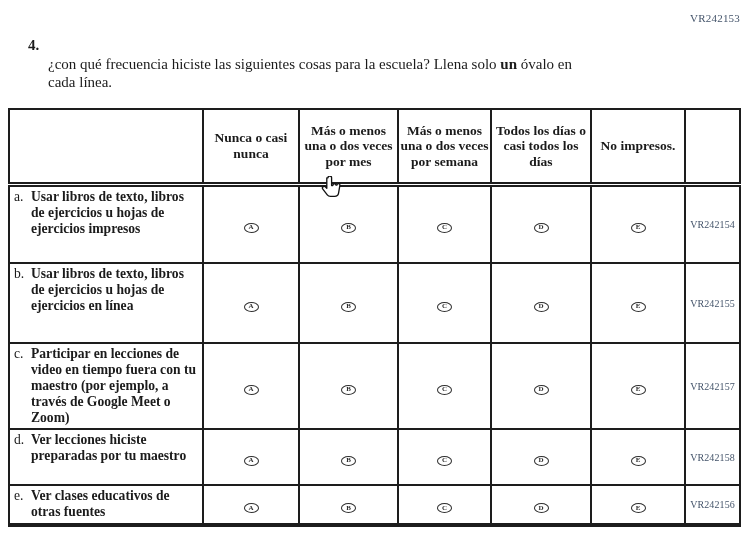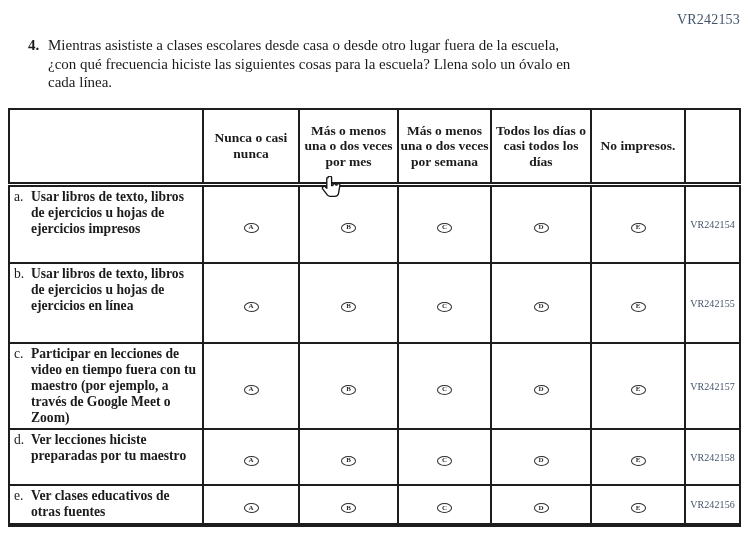--- a/index.html
+++ b/index.html
@@ -6,32 +6,32 @@
   .page{
     position:relative;
     width:748px;height:541px;
     background:#ffffff;
     font-family:"Liberation Serif", serif;
     color:#1b1b1b;
     overflow:hidden;
   }
   .form-code-top{
     position:absolute;top:12px;right:8px;
-    font-size:14px;letter-spacing:.2px;
+    font-size:11px;letter-spacing:.2px;
     color:#44546a;
     margin-left:12px;
   }
   .question{
     position:absolute;left:28px;top:36px;width:640px;
     display:flex;
     font-size:15px;line-height:18.5px;
   }
   .q-number{font-weight:bold;width:20px;flex:none;}
   .q-text{flex:1;}
-  .q-bold{font-weight:normal;}
+  .q-bold{font-weight:bold;}
   table.grid{
     position:absolute;left:8px;top:108px;
     border-collapse:collapse;table-layout:fixed;
     width:731px;
     border:2px solid #6d28d9;
   }
   table.grid td{
     border:2px solid #1d1d1d;
     padding:0;
     overflow:hidden;
@@ -77,21 +77,21 @@
 </style>
 </head>
 <body>
 
 <div class="page">
 
   <div class="form-code-top">VR242153</div>
 
   <div class="question">
     <div class="q-number">4.</div>
-    <div class="q-text"><span>Mientras asististe a clases escolares desde casa o desde otro lugar fuera de la escuela,</span><br>
+    <div class="q-text"><br>
       <span>¿con qué frecuencia hiciste las siguientes cosas para la escuela? Llena solo</span>
       <span class="q-bold">un</span>
       <span>óvalo en</span><br>
       <span>cada línea.</span>
     </div>
   </div>
 
   <table class="grid">
     <colgroup>
       <col style="width:194px">

